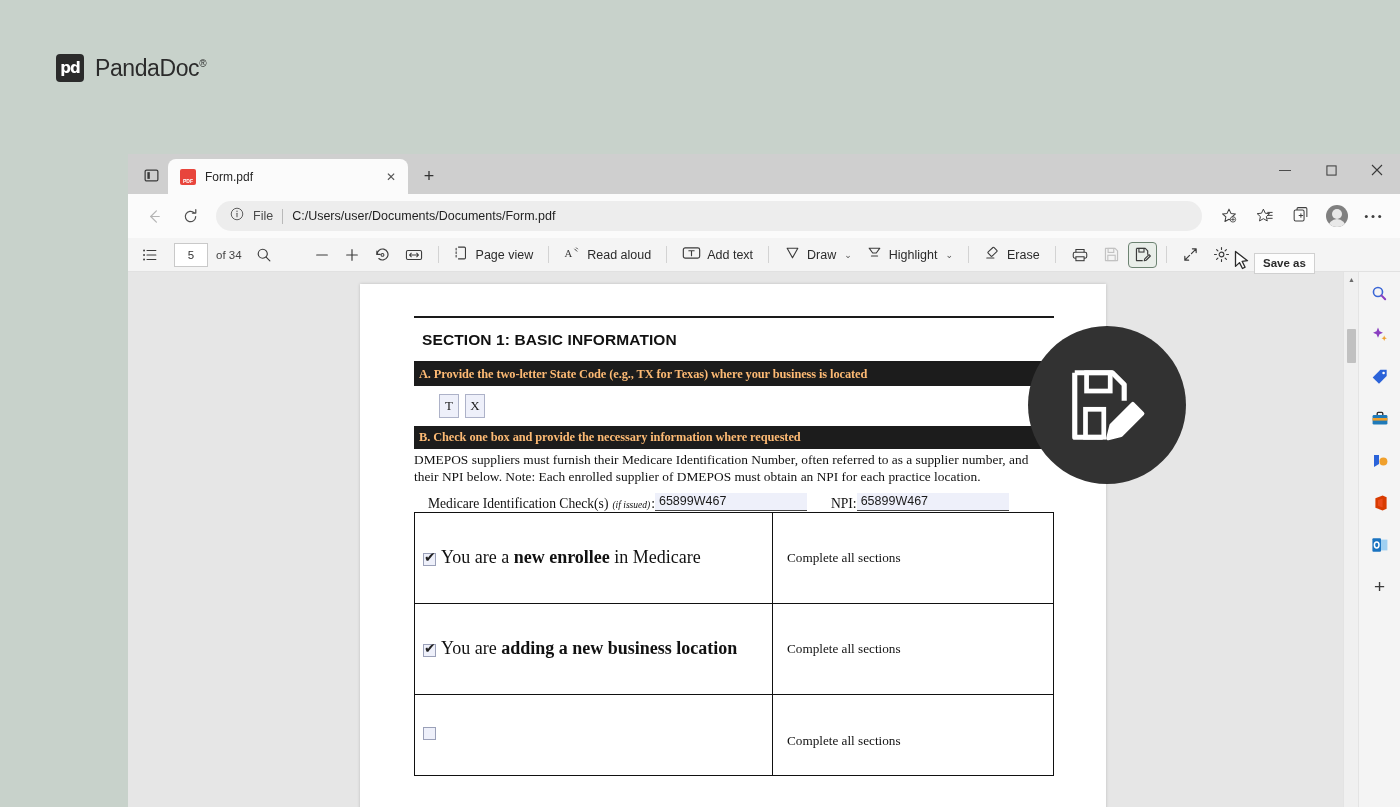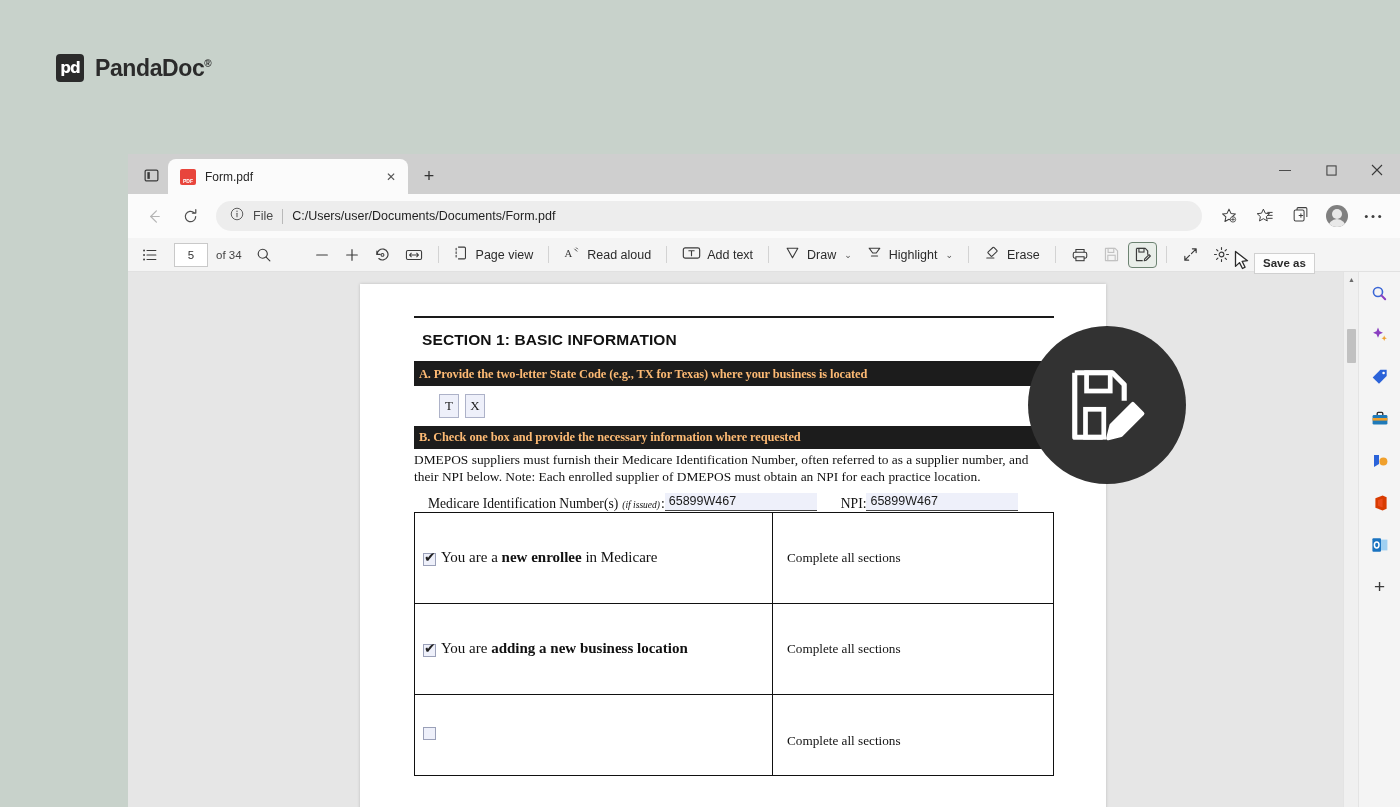--- a/index.html
+++ b/index.html
@@ -16,21 +16,21 @@
     display: flex; align-items: center; gap: 11px;
   }
   #brand .mark {
     width: 28px; height: 28px; border-radius: 4px;
     background: #2b2b2b; color: #fff;
     display: flex; align-items: center; justify-content: center;
     font-size: 15px; font-weight: 700; letter-spacing: -1px;
     font-family: "DejaVu Sans", sans-serif;
   }
   #brand .wordmark {
-    font-size: 23px; font-weight: 700; color: #2b2b2b;
+    font-size: 23px; font-weight: 400; color: #2b2b2b;
     letter-spacing: -0.4px; position: relative;
   }
   #brand .wordmark sup { font-size: 10px; vertical-align: super; }
 
   
   #browser {
     position: absolute; left: 128px; top: 154px;
     width: 1272px; height: 653px;
     background: #cfcfcf;
     overflow: hidden;
@@ -198,21 +198,21 @@
     padding: 14px 0 4px 0; color: #1a1a1a;
   }
   .tblheads .h1 { width: 358px; padding-left: 22px; }
   .tblheads .h2 { flex: 1; padding-left: 40px; }
   .formtbl { border: 1.6px solid #111; }
   .trow { display: flex; border-bottom: 1.2px solid #111; }
   .trow:last-child { border-bottom: none; }
   .tc-left {
     width: 358px; border-right: 1.2px solid #111;
     display: flex; align-items: center; padding: 0 6px 0 8px;
-    font-size: 15px; min-height: 90px;
+    font-size: 18px; min-height: 90px;
   }
   .tc-right {
     flex: 1; display: flex; align-items: center; padding-left: 14px;
     font-size: 13.2px; font-weight: 400;
   }
   .chk {
     display: inline-block; width: 13px; height: 13px;
     background: #eef0fa; border: 1px solid #9aa0b8;
     margin-right: 5px; position: relative; top: 2px; flex: 0 0 auto;
   }
@@ -519,21 +519,21 @@
         <div class="blackbar">A. Provide the two-letter State Code (e.g., TX for Texas) where your business is located</div>
         <div class="statecodes">
           <span class="cbx">T</span>
           <span class="cbx">X</span>
         </div>
 
         <div class="blackbar">B. Check one box and provide the necessary information where requested</div>
         <div class="bodytext">DMEPOS suppliers must furnish their Medicare Identification Number, often referred to as a supplier number, and their NPI below. Note: Each enrolled supplier of DMEPOS must obtain an NPI for each practice location.</div>
 
         <div class="fieldrow">
-          <span>Medicare Identification Number(s)</span>
+          <span>Medicare Identification Check(s)</span>
           <span class="italic" style="padding:0 1px 2px 4px">(if issued)</span>
           <span>:</span>
           <span class="fill med">65899W467</span>
           <span style="padding-left:24px">NPI:</span>
           <span class="fill npi">65899W467</span>
         </div>
 
 
         <div class="formtbl">
           <div class="trow">

